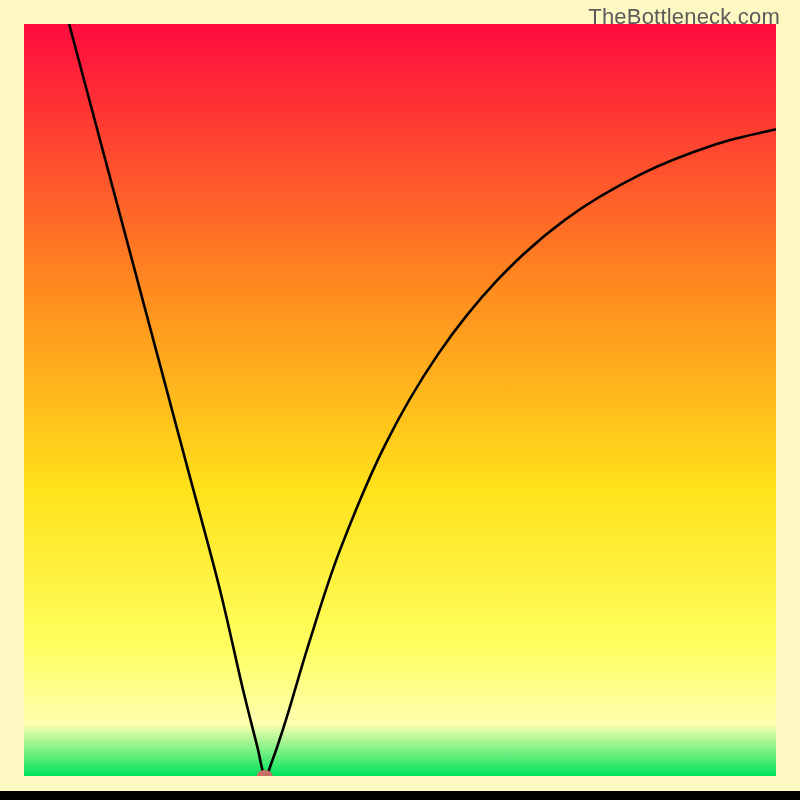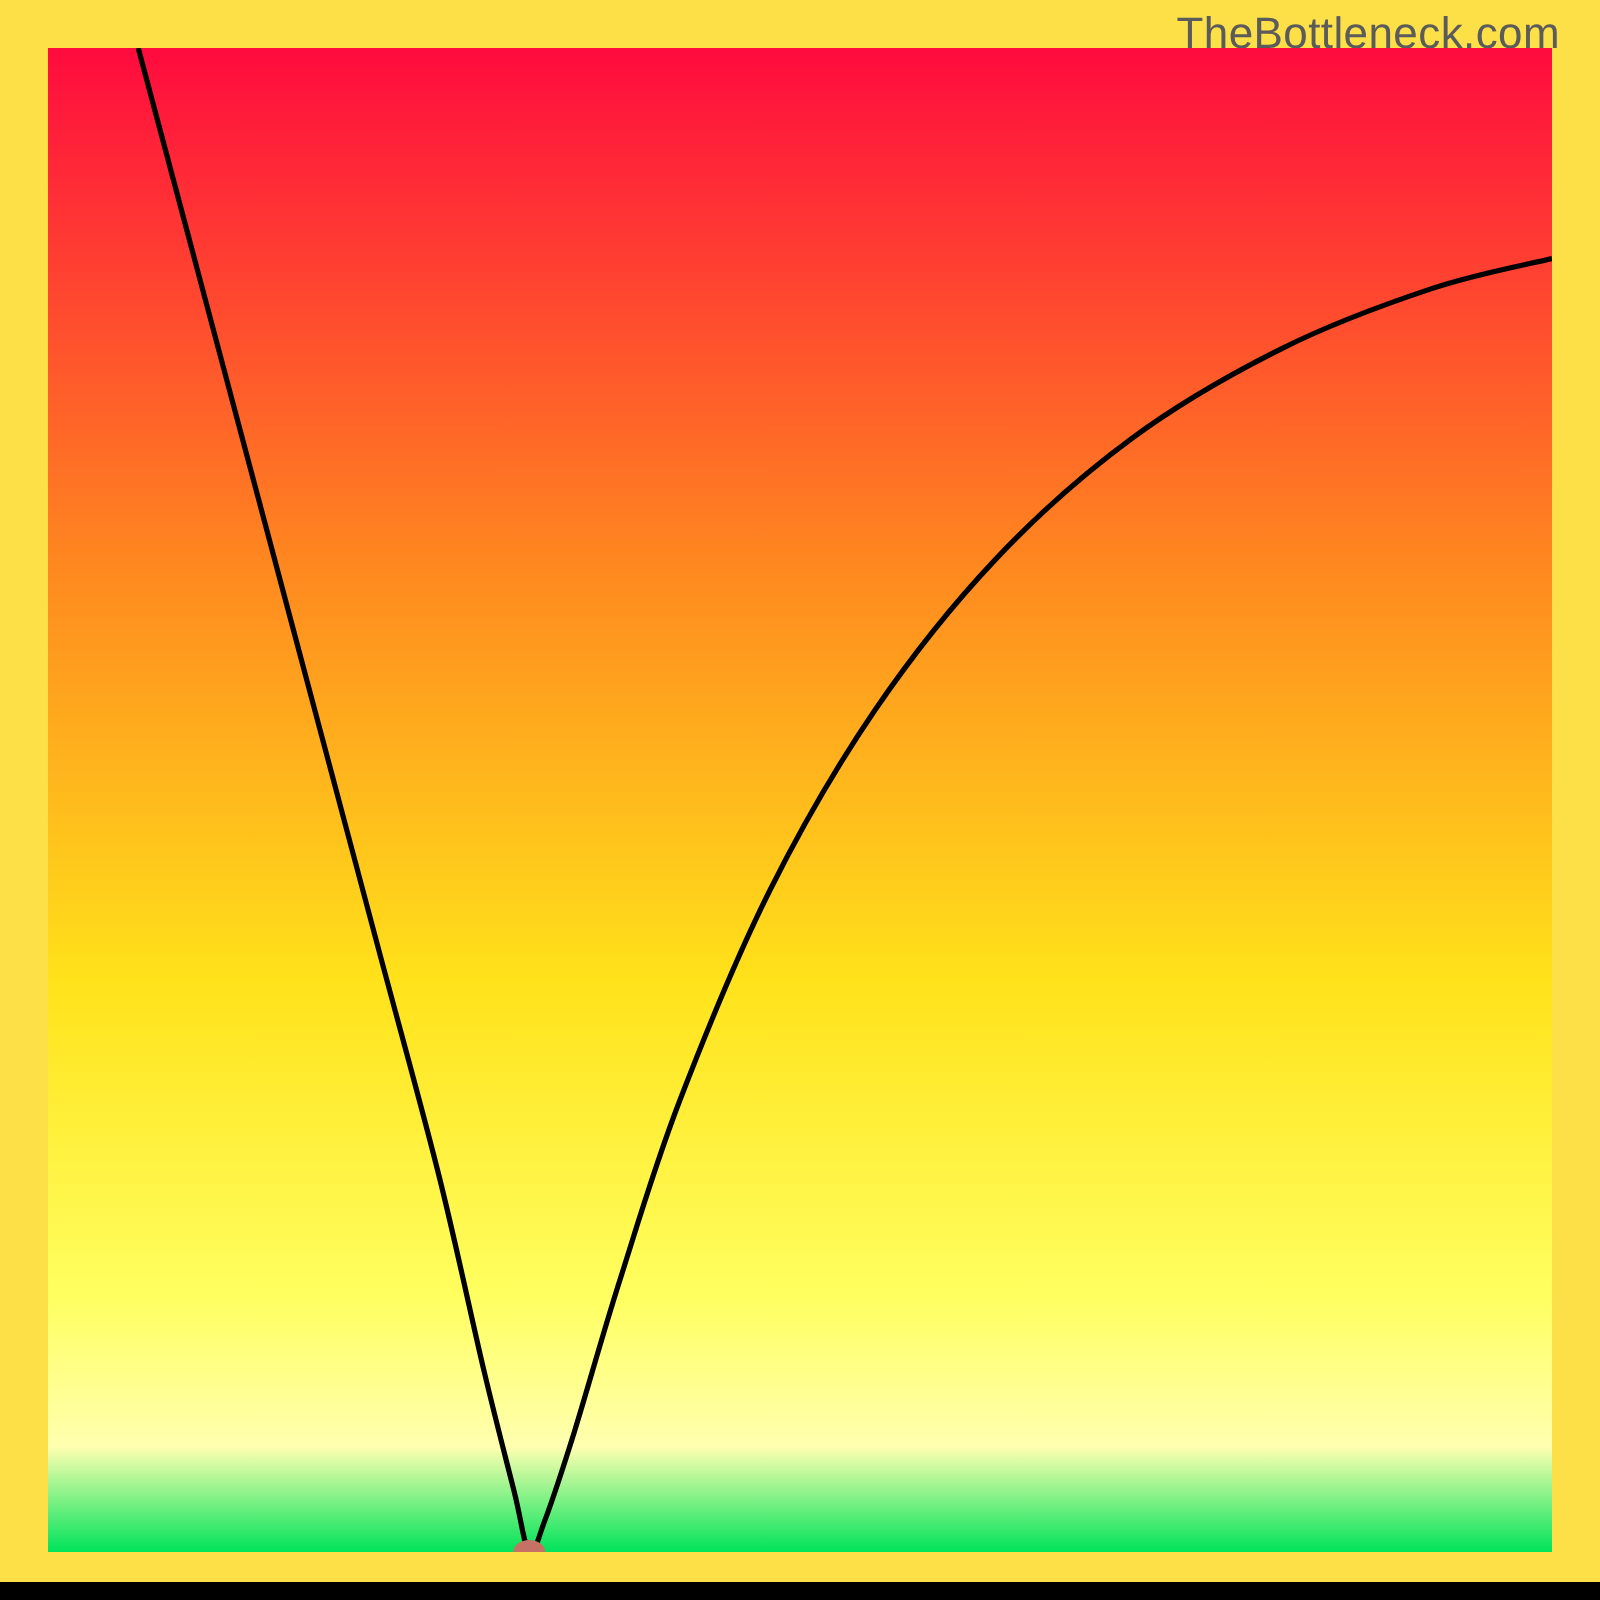--- a/index.html
+++ b/index.html
@@ -1,20 +1,20 @@
 <!DOCTYPE html>
 <html><head>
 <meta charset="utf-8">
 <style>
   * { margin: 0; padding: 0; box-sizing: border-box; }
   html, body { width: 800px; height: 800px; overflow: hidden; background: #000; }
   .outer {
     width: 800px;
     height: 791px;
-    background: #fde047;
+    background: #fef9c3;
     position: relative;
   }
   .watermark {
     position: absolute;
     top: 4px;
     right: 20px;
     font-family: Arial, Helvetica, sans-serif;
     font-size: 22px;
     color: #5b5b5b;
     font-weight: 500;

